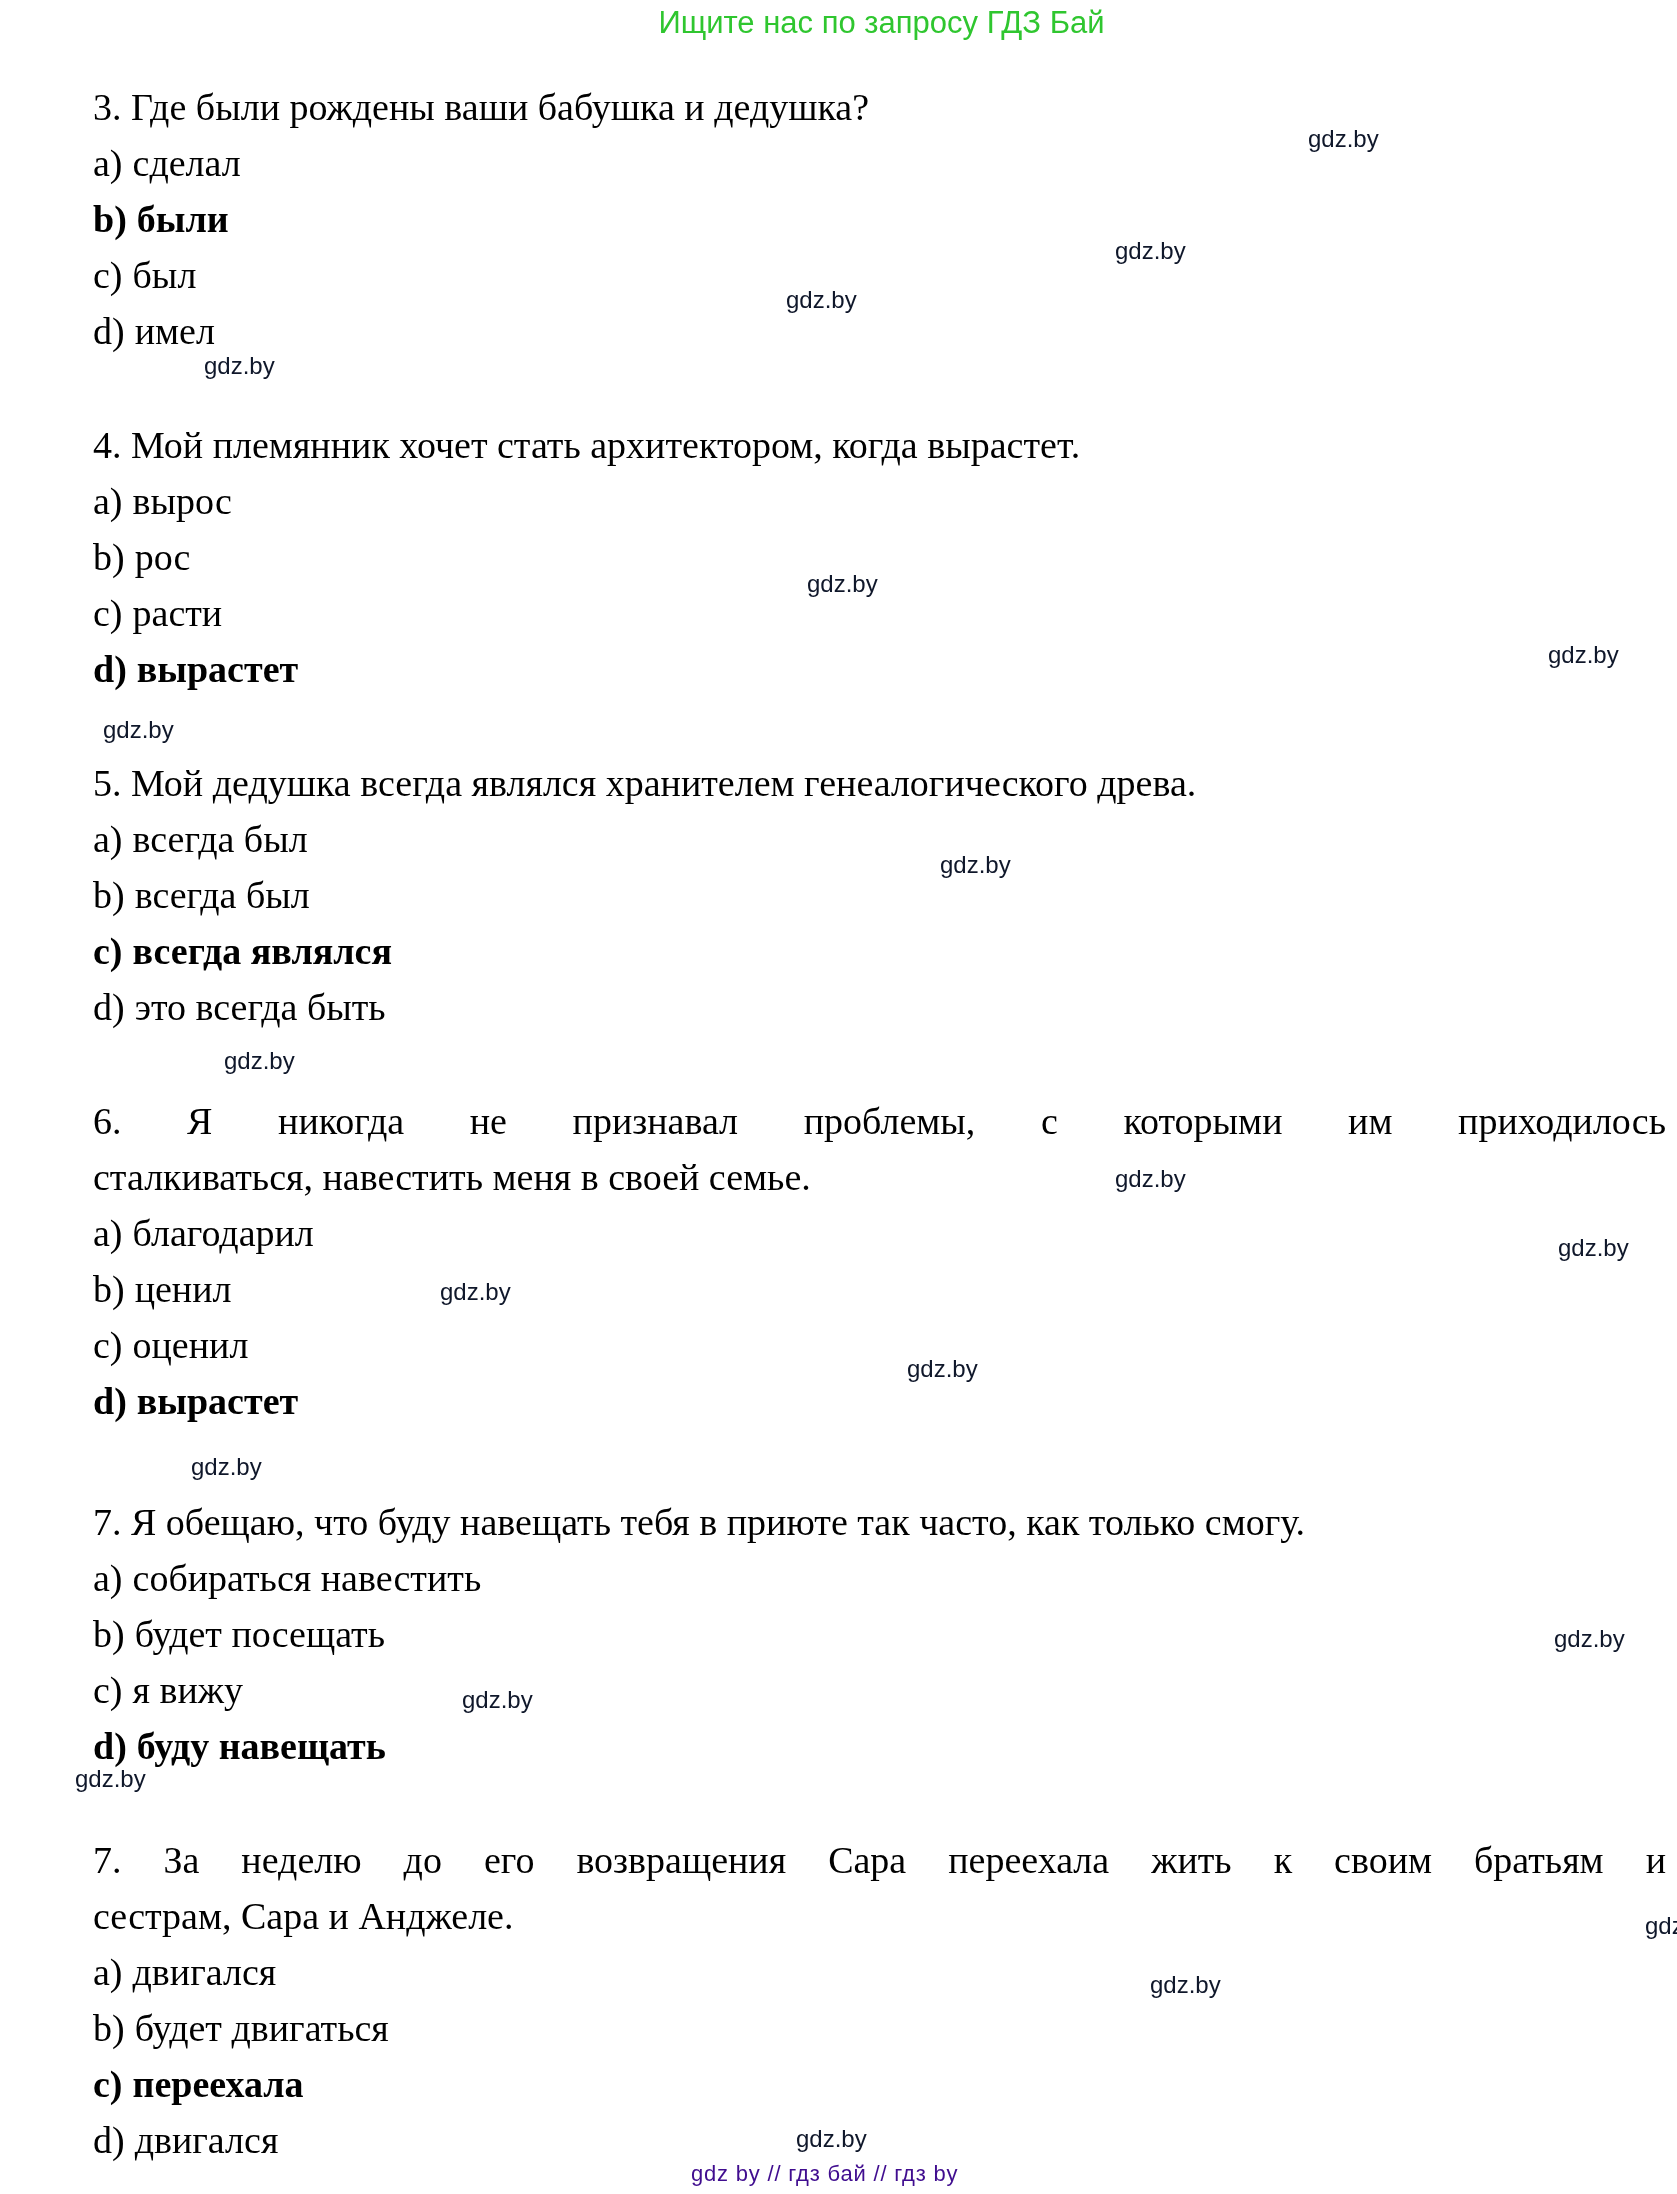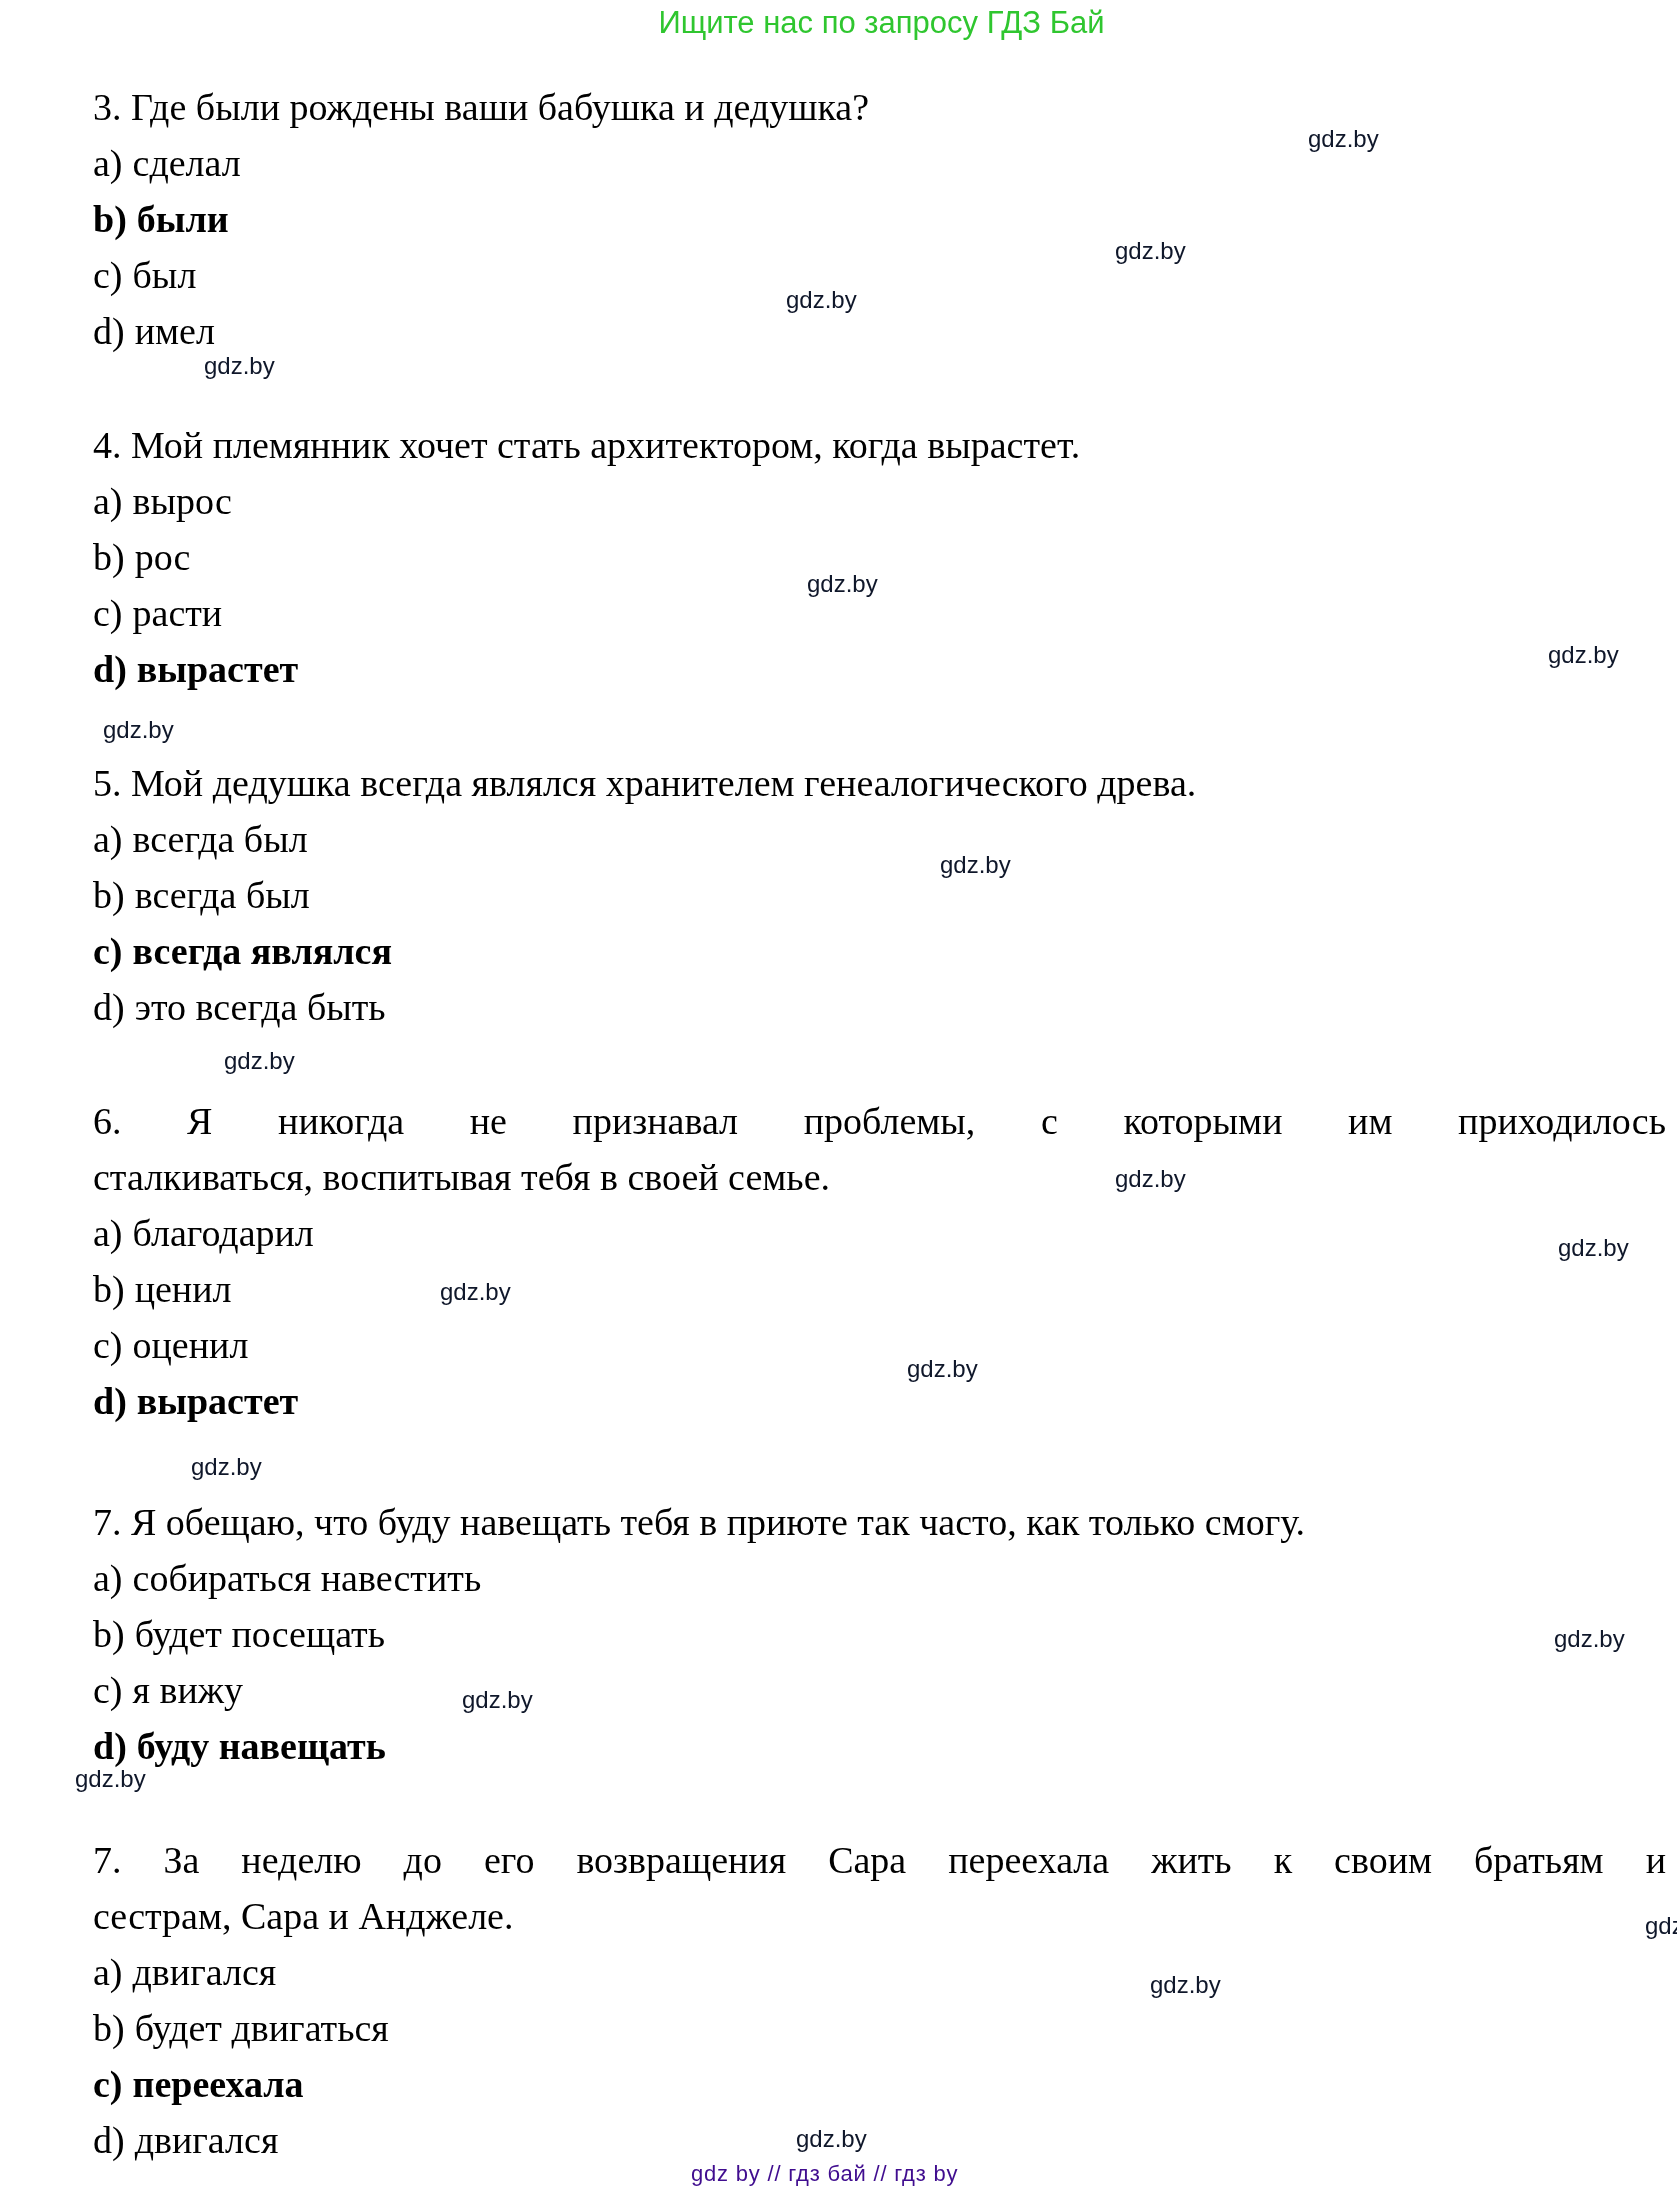--- a/index.html
+++ b/index.html
@@ -84,21 +84,21 @@
   <div class="question q5">
     <div class="line q-head">5. Мой дедушка всегда являлся хранителем генеалогического древа.</div>
     <div class="line option"><span class="opt-label">a)</span><span class="opt-text">всегда был</span></div>
     <div class="line option"><span class="opt-label">b)</span><span class="opt-text">всегда был</span></div>
     <div class="line option bold"><span class="opt-label">c)</span><span class="opt-text">всегда являлся</span></div>
     <div class="line option"><span class="opt-label">d)</span><span class="opt-text">это всегда быть</span></div>
   </div>
 
   <div class="question q6">
     <div class="line q-head justify">6. Я никогда не признавал проблемы, с которыми им приходилось</div>
-    <div class="line q-head">сталкиваться, воспитывая тебя в своей семье.</div>
+    <div class="line q-head">сталкиваться, навестить меня в своей семье.</div>
     <div class="line option"><span class="opt-label">a)</span><span class="opt-text">благодарил</span></div>
     <div class="line option"><span class="opt-label">b)</span><span class="opt-text">ценил</span></div>
     <div class="line option"><span class="opt-label">c)</span><span class="opt-text">оценил</span></div>
     <div class="line option bold"><span class="opt-label">d)</span><span class="opt-text">вырастет</span></div>
   </div>
 
   <div class="question q7">
     <div class="line q-head">7. Я обещаю, что буду навещать тебя в приюте так часто, как только смогу.</div>
     <div class="line option"><span class="opt-label">a)</span><span class="opt-text">собираться навестить</span></div>
     <div class="line option"><span class="opt-label">b)</span><span class="opt-text">будет посещать</span></div>

